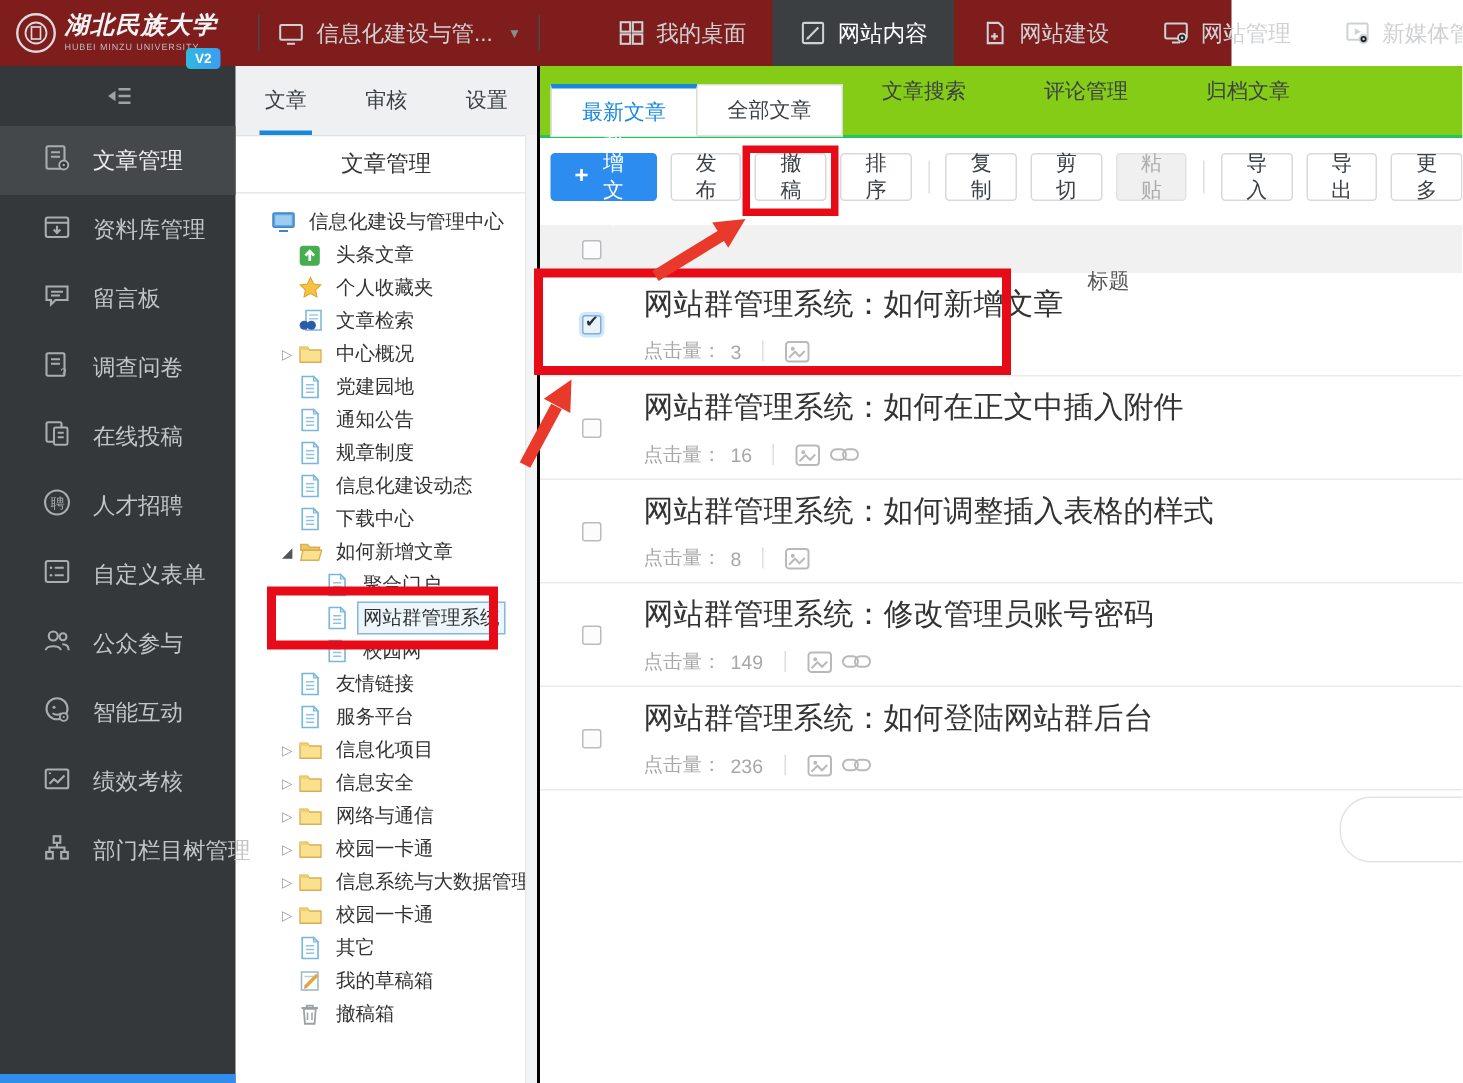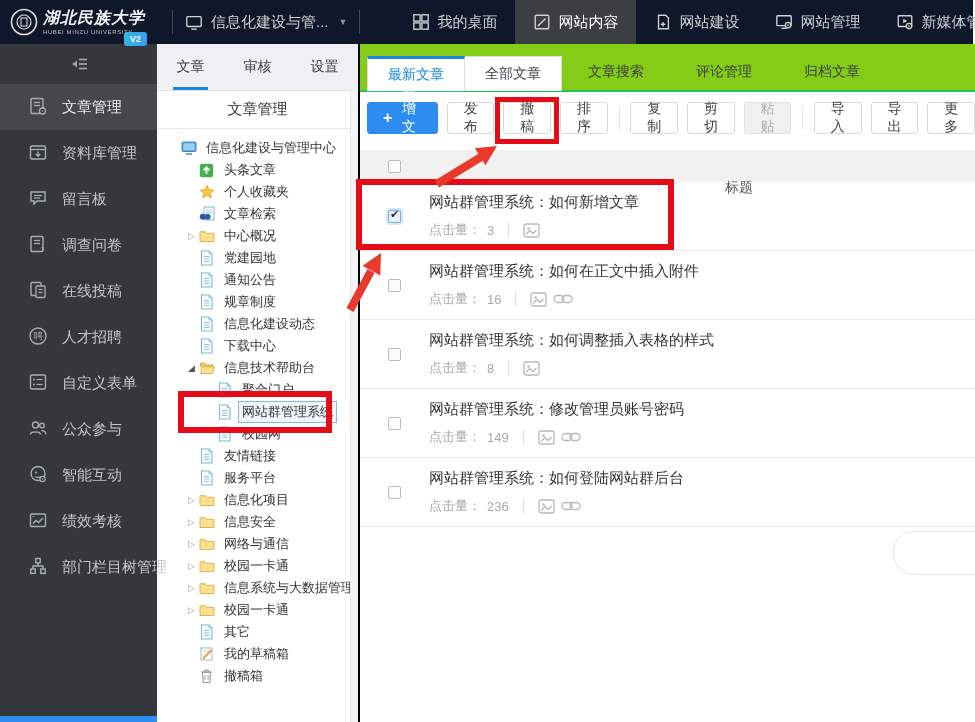--- a/index.html
+++ b/index.html
@@ -2,21 +2,21 @@
 <html><head>
 <meta charset="utf-8">
 <style>
   html,body{margin:0;padding:0;}
   body{
     position:relative;width:975px;height:722px;overflow:hidden;background:#fff;
     font-family:"Liberation Sans","DejaVu Sans",sans-serif;color:#333;
     -webkit-font-smoothing:antialiased;
   }
   
-  .topbar{position:absolute;left:0;top:0;width:973px;height:44px;background:#0f172a;display:flex;align-items:center;z-index:10;}
+  .topbar{position:absolute;left:0;top:0;width:821px;height:44px;background:#7f1d1d;display:flex;align-items:center;z-index:10;}
   .logo-wrap{display:flex;align-items:center;padding-left:10px;width:150px;position:relative;flex:0 0 auto;}
   .seal{width:28px;height:28px;flex:0 0 auto;}
   .logo-text{margin-left:5px;line-height:1;}
   .logo-cn{color:#f2f3f4;font-size:16px;font-weight:bold;font-style:italic;letter-spacing:1px;white-space:nowrap;}
   .logo-en{color:#b9bcbe;font-size:6px;letter-spacing:.6px;margin-top:3px;white-space:nowrap;}
   .v-badge{position:absolute;left:124px;top:24px;background:linear-gradient(90deg,#31b8e0,#3a9df0);color:#fff;font-size:9px;font-weight:bold;padding:2px 6px;border-radius:3px;}
   .tb-sep{width:1px;height:24px;background:#45484b;margin:0 12px;flex:0 0 auto;}
   .site-select{display:flex;align-items:center;gap:8px;color:#cfd2d4;font-size:15px;cursor:pointer;flex:0 0 auto;}
   .site-select .caret{font-size:9px;color:#8a8e91;margin-left:2px;}
   .topnav{display:flex;align-items:stretch;height:44px;margin-left:22px;}
@@ -44,34 +44,34 @@
   .tree-label{padding:1px 3px;border:1px solid transparent;}
   .tree-label.selected{border-color:#86b7e0;background:#eef6fd;border-radius:0;}
   .tree-scroll{position:absolute;right:0;top:46px;bottom:0;width:7px;background:#f3f4f5;border-left:1px solid #e9eaeb;}
   
   .main{position:absolute;left:358px;top:44px;width:617px;height:678px;background:#fff;}
   .mtabs{height:46px;display:flex;align-items:flex-end;border-bottom:2px solid #22c55e;padding-left:9px;background:#84cc16;}
   .mtab{height:35px;line-height:33px;padding:0 20px;font-size:14px;color:#3c4146;cursor:pointer;box-sizing:border-box;margin-bottom:-1px;}
   .mtab.boxed{border:1px solid #dcdcdc;background:#fff;border-bottom:1px solid #e2e2e2;}
   .mtab.boxed + .mtab.boxed{border-left:none;}
   .mtab.active{border-top:3px solid #1787e0;border-bottom:1px solid #fff;color:#1787e0;line-height:30px;}
-  .mtab.plain{border:none;margin:0 6px;}
+  .mtab.plain{border:none;margin:11px 6px;}
   .toolbar{height:52px;display:flex;align-items:center;gap:9px;padding-left:9px;}
   .tb-btn{height:32px;padding:0 15px;background:#fff;border:1px solid #d9d9d9;border-radius:3px;font-size:14px;color:#3c4146;cursor:pointer;font-family:inherit;display:flex;align-items:center;gap:4px;}
   .tb-btn.primary{background:#2d8cf0;border-color:#2d8cf0;color:#fff;}
   .tb-btn.primary .plus{font-size:16px;font-weight:bold;line-height:1;}
   .tb-btn.disabled{background:#f0f0f0;border-color:#e2e2e2;color:#adadad;cursor:default;}
   .tb-divider{width:1px;height:22px;background:#e0e0e0;margin:0 2px;}
   .thead{margin-top:6px;height:32px;background:#f1f1f1;display:flex;align-items:center;}
   .thead .cbcell{padding-left:30px;width:27px;flex:0 0 auto;display:flex;align-items:center;}
   .thead .tcell{flex:1;display:flex;justify-content:center;padding-left:88px;font-size:14px;color:#555;margin-top:44px;}
   .row{height:68px;border-bottom:1px solid #ebebeb;display:flex;align-items:center;}
   .row .cbcell{padding-left:30px;width:27px;flex:0 0 auto;display:flex;align-items:center;}
   .row .content{margin-left:14px;}
-  .row .title{font-size:15px;color:#333;margin-bottom:9px;}
+  .row .title{font-size:20px;color:#333;margin-bottom:9px;}
   .row .meta{display:flex;align-items:center;font-size:13px;color:#a8a8a8;gap:6px;}
   .meta .vsep{width:1px;height:14px;background:#ddd;margin:0 8px;}
   .meta svg{display:block;}
   .cb{width:13px;height:13px;border:1px solid #b8bcc0;background:#fcfcfc;border-radius:2px;position:relative;box-sizing:border-box;cursor:pointer;}
   .cb.checked{background:#e9f3fc;border-color:#7fb0dc;box-shadow:0 0 0 2px #d4e7f8;}
   .cb.checked::after{content:"✔";position:absolute;left:1px;top:-3px;font-size:11px;color:#2a2f36;font-weight:bold;}
   .float-pill{position:absolute;left:893px;top:531px;width:120px;height:42px;border:1px solid #e3e3e3;border-radius:21px;background:#fff;z-index:6;}
   
   .ann-box{position:absolute;border-style:solid;z-index:55;pointer-events:none;}
   .ann-box.revoke{left:495px;top:97px;width:54px;height:37px;border-width:5px;}
@@ -403,21 +403,21 @@
         <span class="tree-label">下载中心</span>
       </div>
       <div class="tree-item" style="padding-left: 28px;">
         <span class="tw-exp expanded">◢</span>
         <span class="tree-icon">
           <svg width="16" height="16" viewBox="0 0 16 16">
             <path d="M1.5,3 h4.5 l1.3,1.8 H14 V6.8 H1.5 z" fill="#eec866" stroke="#d9ae55" stroke-width="0.9"></path>
             <path d="M3,6.8 H15.5 L13.5,13.5 H1.5 z" fill="#fbe08e" stroke="#d9ae55" stroke-width="0.9"></path>
           </svg>
         </span>
-        <span class="tree-label">信息技术帮助台</span>
+        <span class="tree-label">如何新增文章</span>
       </div>
       <div class="tree-item" style="padding-left: 46px;">
         <span class="tw-exp"></span>
         <span class="tree-icon">
           <svg width="15" height="16" viewBox="0 0 15 16">
             <path d="M2.5,1 h7.5 l3,3 V15 H2.5 z" fill="#fff" stroke="#78b7dd" stroke-width="1.1"></path>
             <path d="M10,1 l3,3 h-3 z" fill="#cfe7f5" stroke="#78b7dd" stroke-width="0.8"></path>
             <line x1="5" y1="6.5" x2="10.5" y2="6.5" stroke="#8ec3e4" stroke-width="1"></line>
             <line x1="5" y1="9" x2="10.5" y2="9" stroke="#8ec3e4" stroke-width="1"></line>
             <line x1="5" y1="11.5" x2="10.5" y2="11.5" stroke="#8ec3e4" stroke-width="1"></line>

